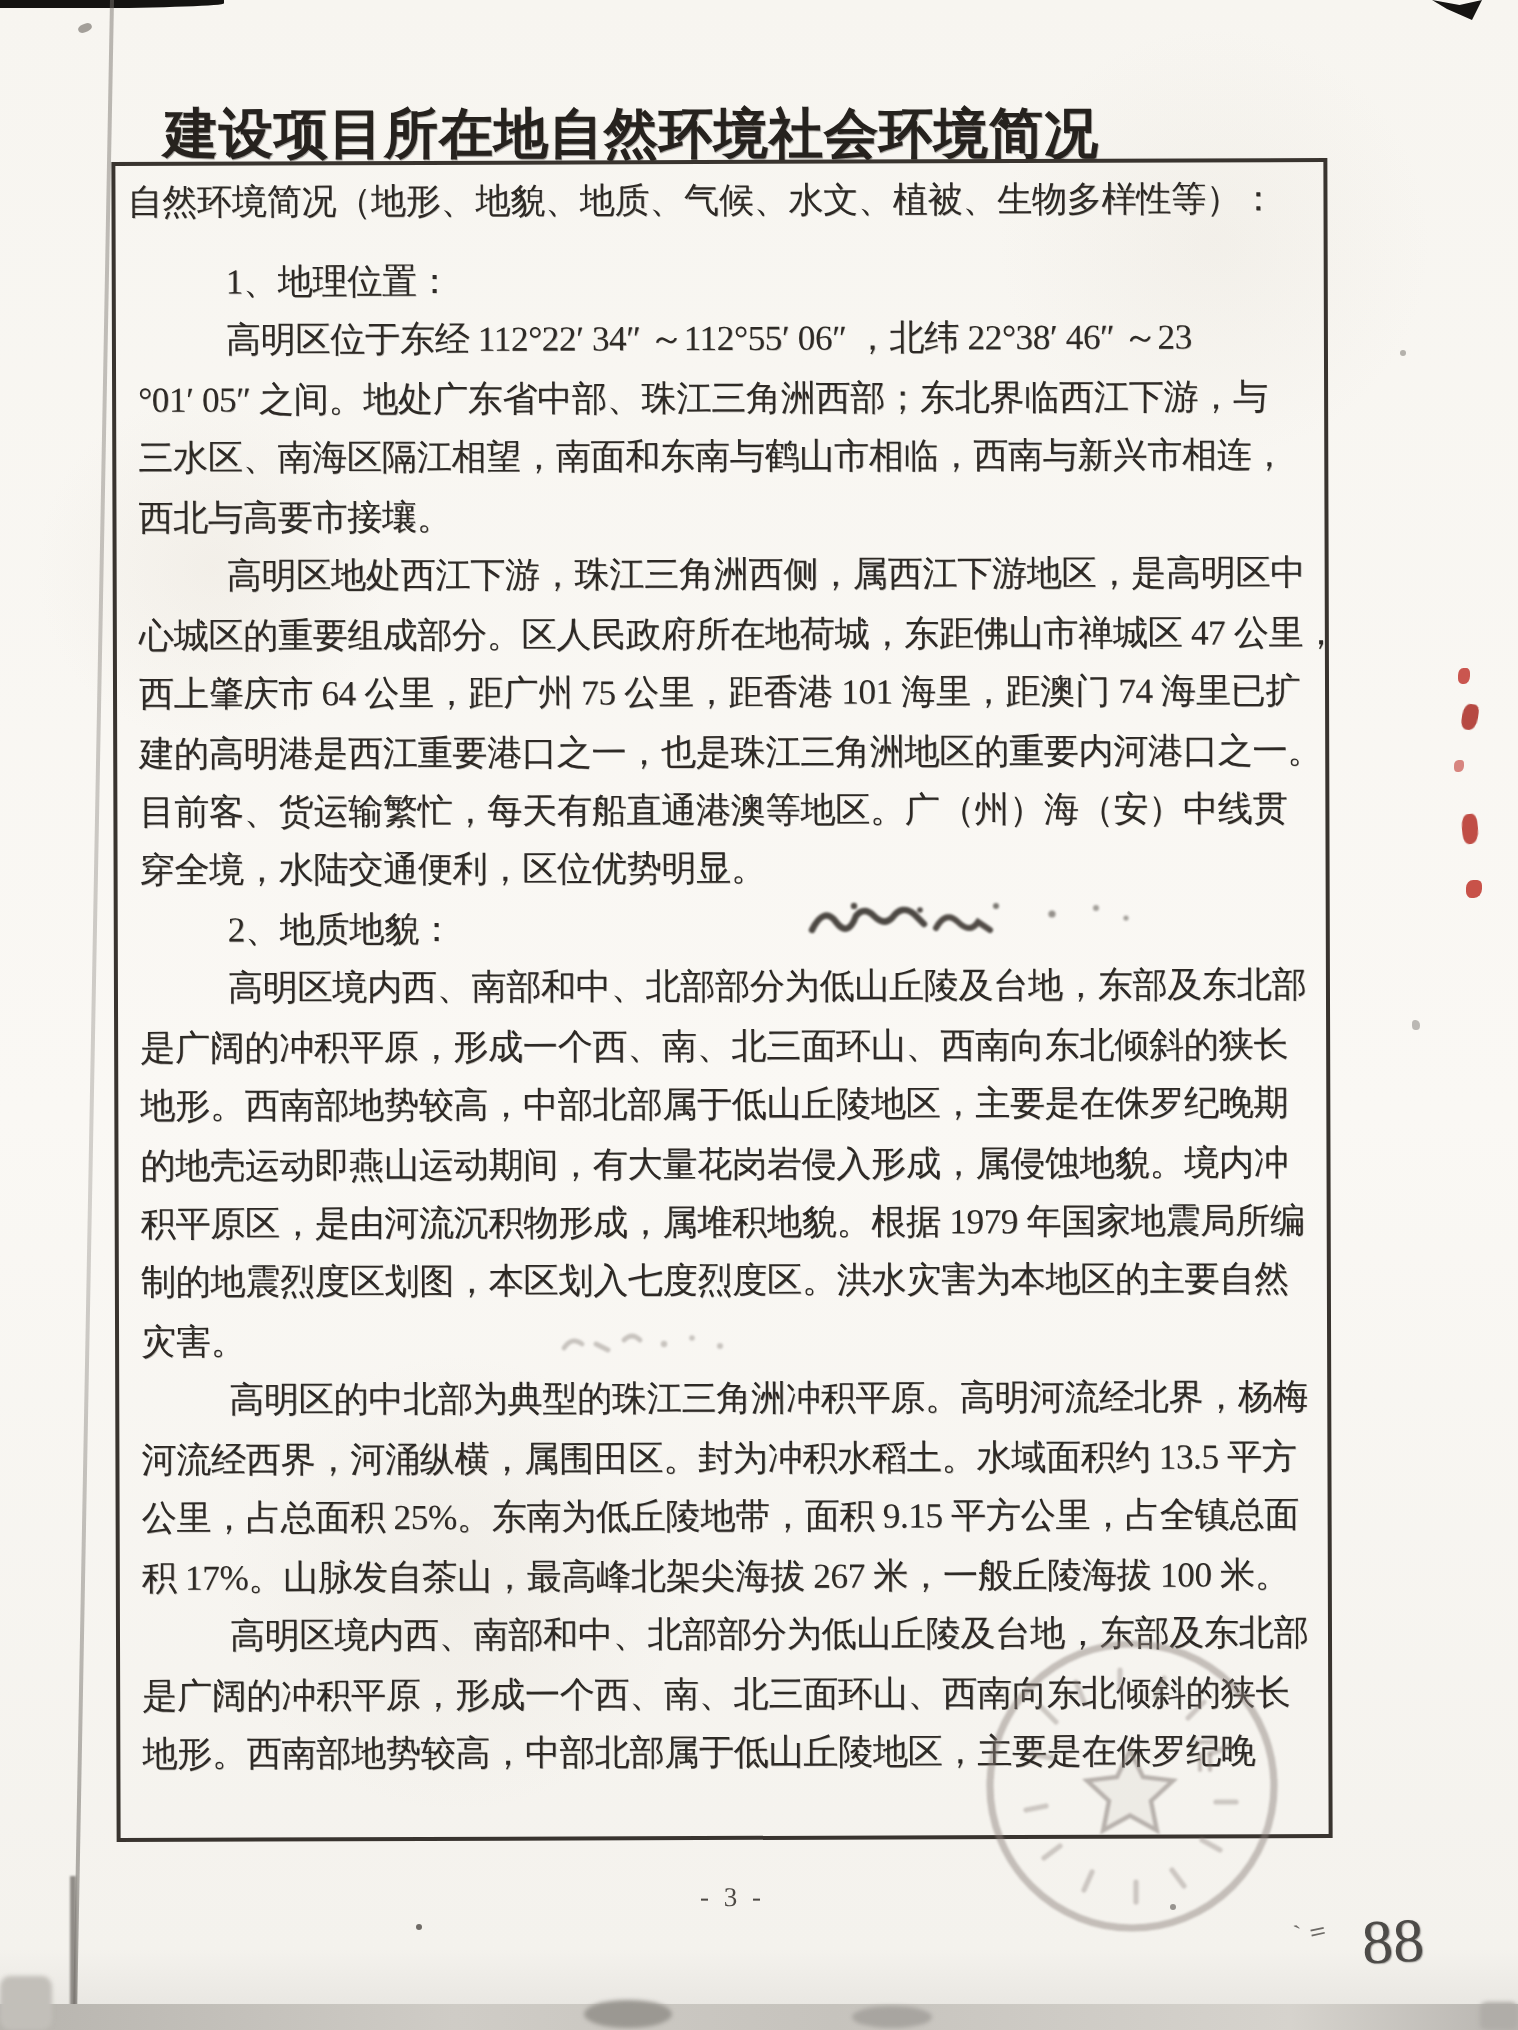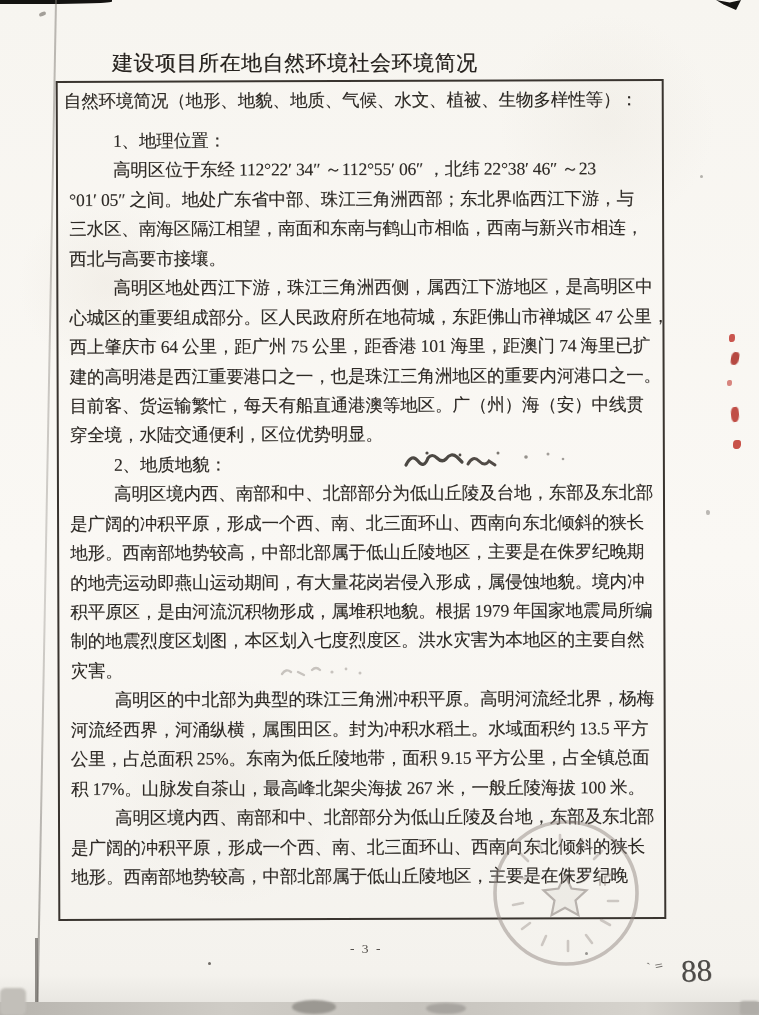--- a/index.html
+++ b/index.html
@@ -12,22 +12,22 @@
     position:relative;width:759px;height:1015px;overflow:hidden;
     background:
       radial-gradient(circle at 14% 28%, rgba(214,204,188,.18), transparent 9%),
       radial-gradient(circle at 80% 12%, rgba(210,202,188,.14), transparent 10%),
       radial-gradient(circle at 30% 78%, rgba(208,200,186,.16), transparent 12%),
       linear-gradient(180deg,#f7f5f0 0%,#faf8f4 55%,#f4f2ed 96%,#e4e2dd 100%);
   }
   .ink{color:#2e2a26;text-shadow:.3px .3px .3px rgba(46,42,38,.35);}
   
   #doc-title{
-    position:absolute;left:112px;top:49px;
-    font-size:21px;font-weight:normal;letter-spacing:.5px;color:#26221e;
+    position:absolute;left:82px;top:49px;
+    font-size:27px;font-weight:bold;letter-spacing:.5px;color:#26221e;
     text-shadow:.4px .4px .4px rgba(38,34,30,.45);
     white-space:nowrap;
   }
   
   #form-box{
     position:absolute;left:57px;top:80px;width:604px;height:836px;
     border:2px solid #39342f;
     transform:rotate(-0.18deg);
     background:rgba(255,255,255,0.0);
   }

